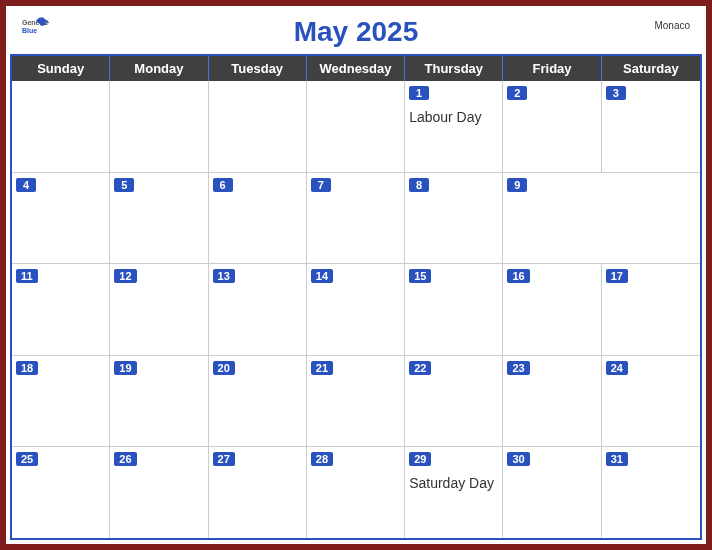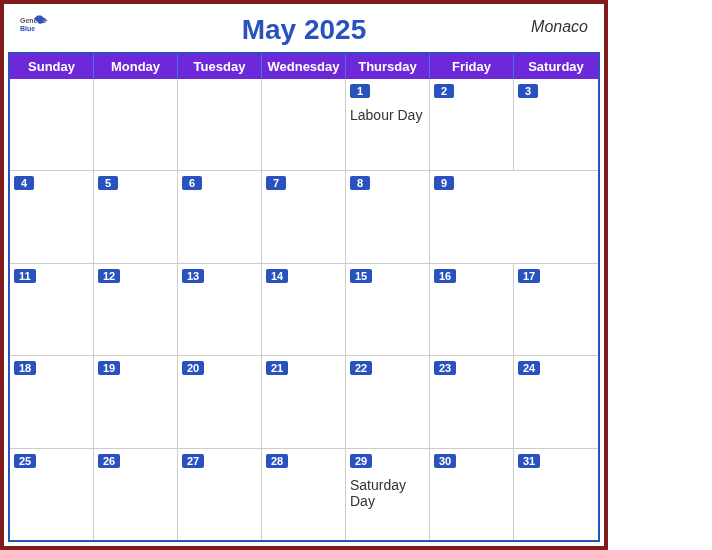--- a/index.html
+++ b/index.html
@@ -4,24 +4,24 @@
   <style>
     * { box-sizing: border-box; margin: 0; padding: 0; }
     body {
       font-family: Arial, sans-serif;
       background: #fff;
       width: 712px;
       height: 550px;
       overflow: hidden;
     }
     .calendar-container {
-      width: 608px;
+      width: 712px;
       height: 550px;
       background: #fff;
-      border: 4px solid #7f1d1d;
+      border: 6px solid #7f1d1d;
       display: flex;
       flex-direction: column;
     }
     .calendar-header {
       display: flex;
       align-items: center;
       justify-content: center;
       padding: 10px 16px 6px;
       position: relative;
     }
@@ -34,44 +34,43 @@
       align-items: center;
     }
     .logo-bird {
       width: 28px;
       height: 20px;
     }
     .country-label {
       position: absolute;
       right: 16px;
       top: 14px;
-      font-size: 16px;
+      font-size: 10px;
       color: #333;
-      font-style: italic;
     }
     .calendar-title {
       font-size: 28px;
       font-weight: bold;
       color: #2a52be;
       text-align: center;
     }
     .calendar-grid {
       flex: 1;
       display: flex;
       flex-direction: column;
       border-top: 2px solid #2a52be;
       border-left: 2px solid #2a52be;
       border-right: 2px solid #2a52be;
       border-bottom: 2px solid #2a52be;
       margin: 0 4px 4px 4px;
     }
     .day-headers {
       display: grid;
       grid-template-columns: repeat(7, 1fr);
-      background: #6d28d9;
+      background: #404040;
     }
     .day-header {
       text-align: center;
       color: #fff;
       font-size: 13px;
       font-weight: bold;
       padding: 5px 2px;
       border-right: 1px solid #4a72de;
     }
     .day-header:last-child {

